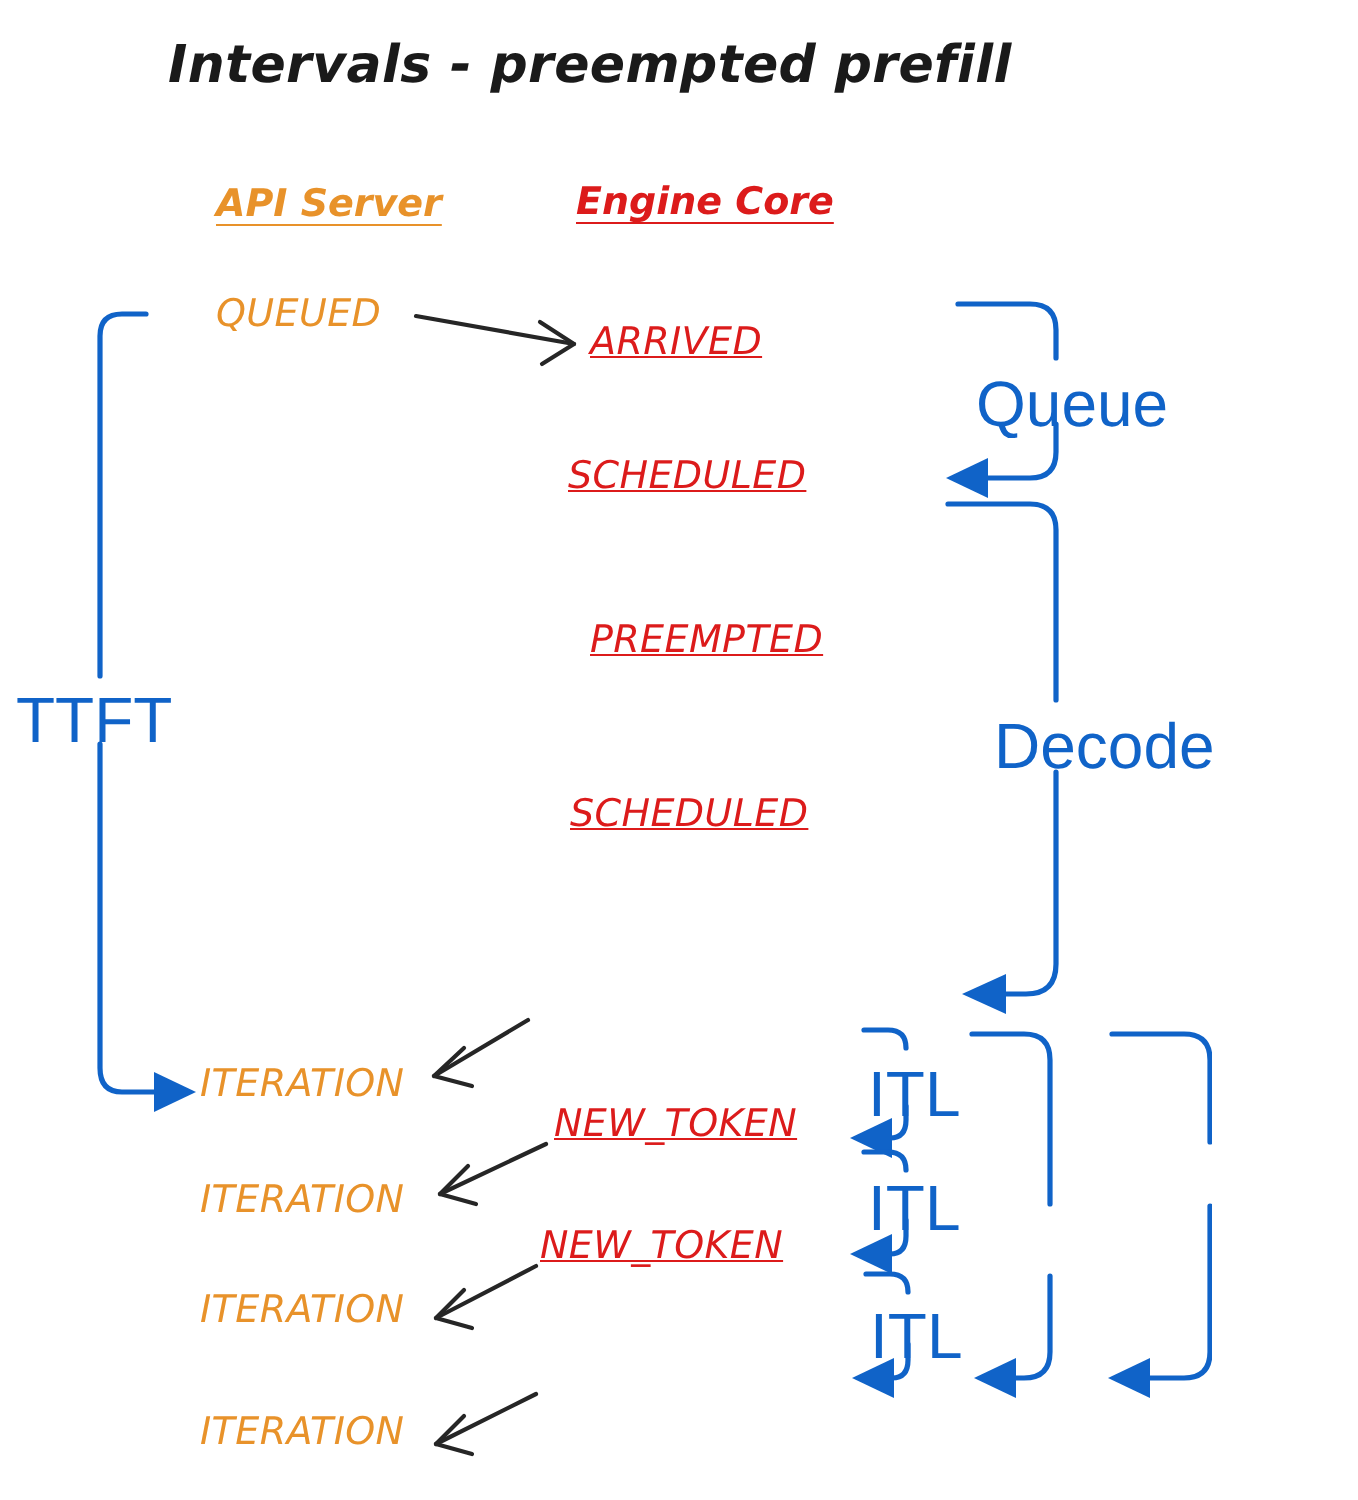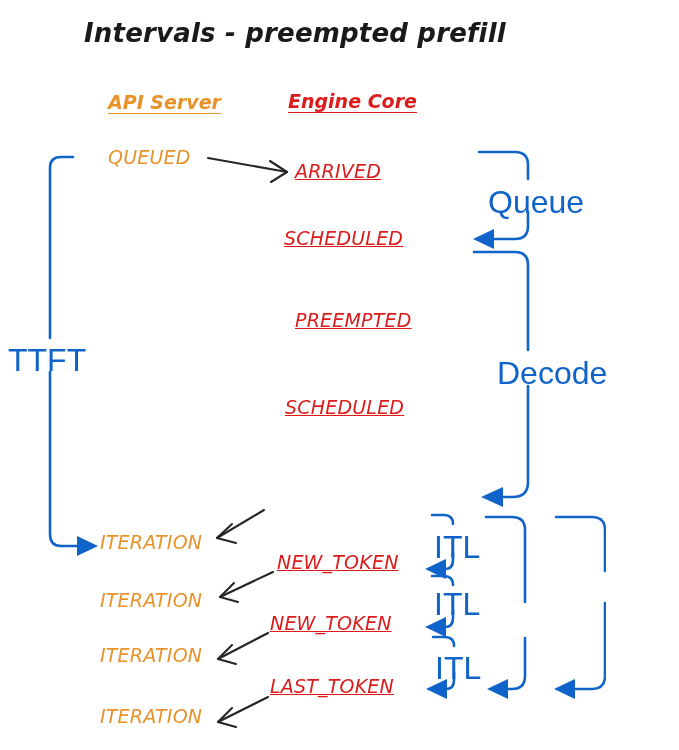--- a/index.html
+++ b/index.html
@@ -121,21 +121,20 @@
   <div class="abs ev orange" style="left:100px;top:589px">ITERATION</div>
   <div class="abs ev orange" style="left:100px;top:644px">ITERATION</div>
   <div class="abs ev orange" style="left:100px;top:705px">ITERATION</div>
 
   <div class="abs ev red" style="left:295px;top:160px">ARRIVED</div>
   <div class="abs ev red" style="left:284px;top:227px">SCHEDULED</div>
   <div class="abs ev red" style="left:295px;top:309px">PREEMPTED</div>
   <div class="abs ev red" style="left:285px;top:396px">SCHEDULED</div>
   <div class="abs ev red" style="left:277px;top:551px">NEW_TOKEN</div>
   <div class="abs ev red" style="left:270px;top:612px">NEW_TOKEN</div>
-  <div class="abs ev red" style="left:270px;top:675px">LAST_TOKEN</div>
 
   <div class="abs blue-label" style="left:8px;top:342px">TTFT</div>
   <div class="abs blue-label" style="left:488px;top:184px">Queue</div>
   <div class="abs blue-label" style="left:497px;top:355px">Decode</div>
   <div class="abs blue-label" style="left:434px;top:529px">ITL</div>
   <div class="abs blue-label" style="left:434px;top:586px">ITL</div>
   <div class="abs blue-label" style="left:435px;top:650px">ITL</div>
 
 </div>
 

